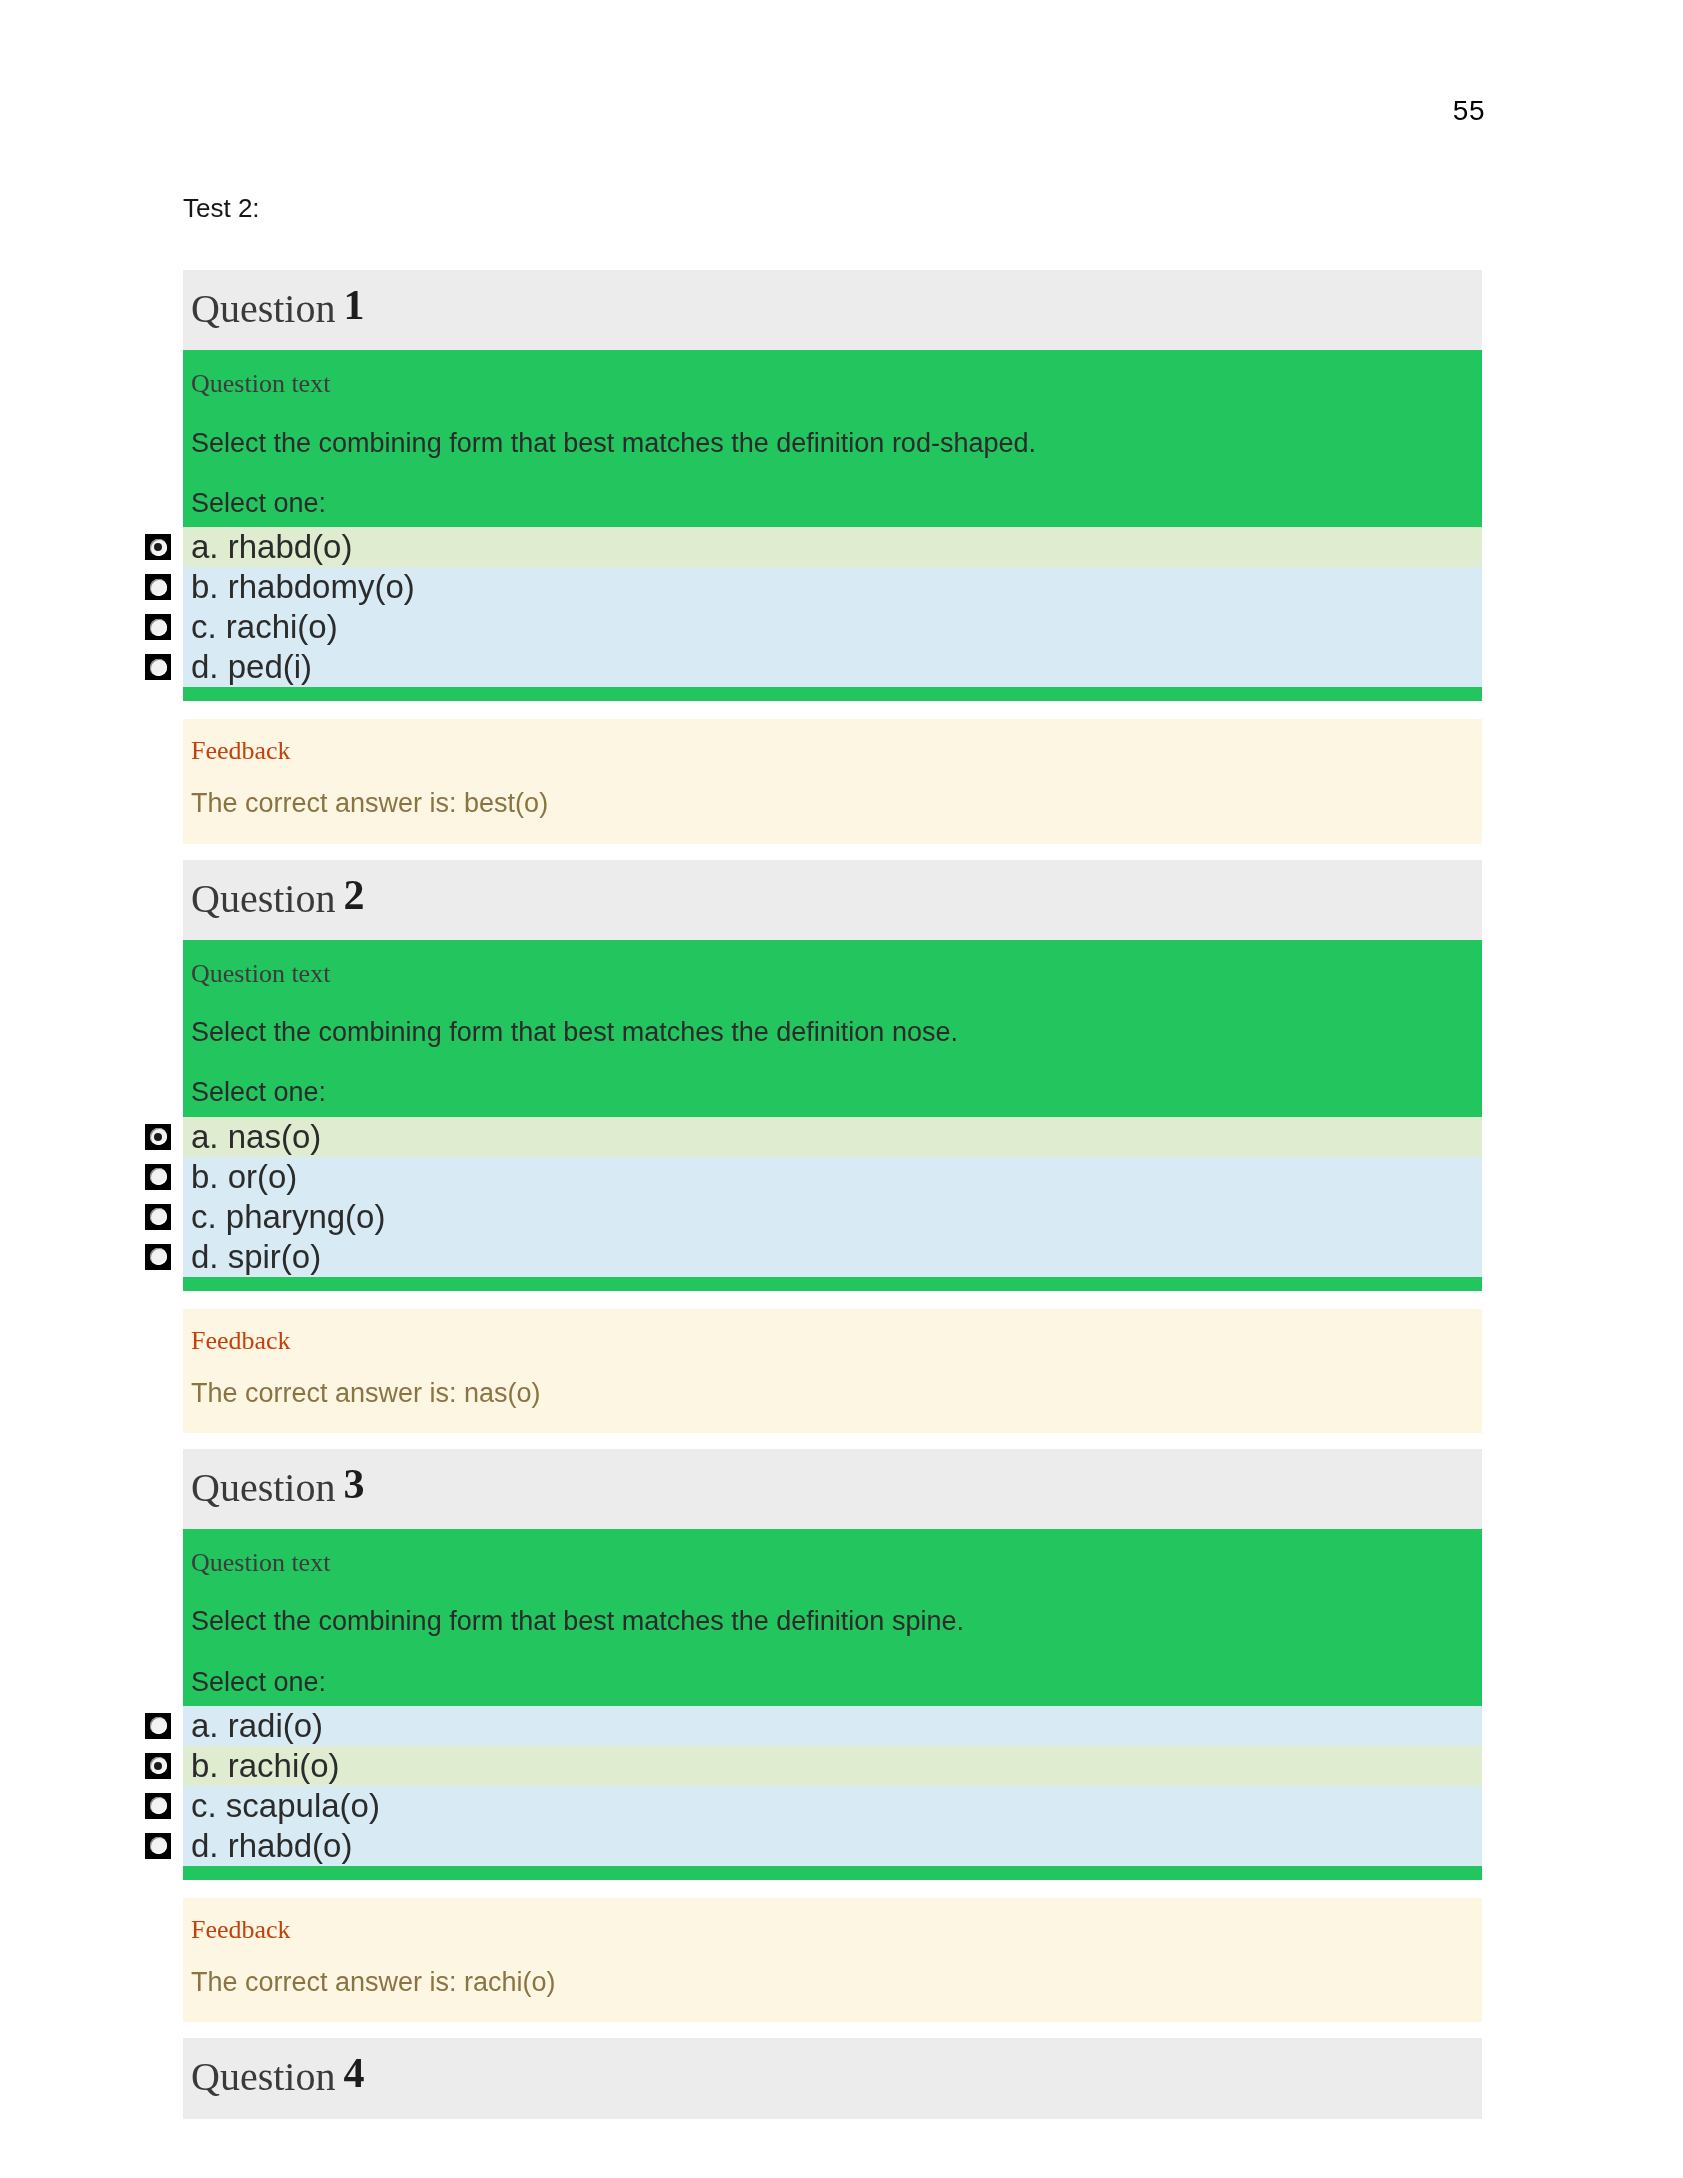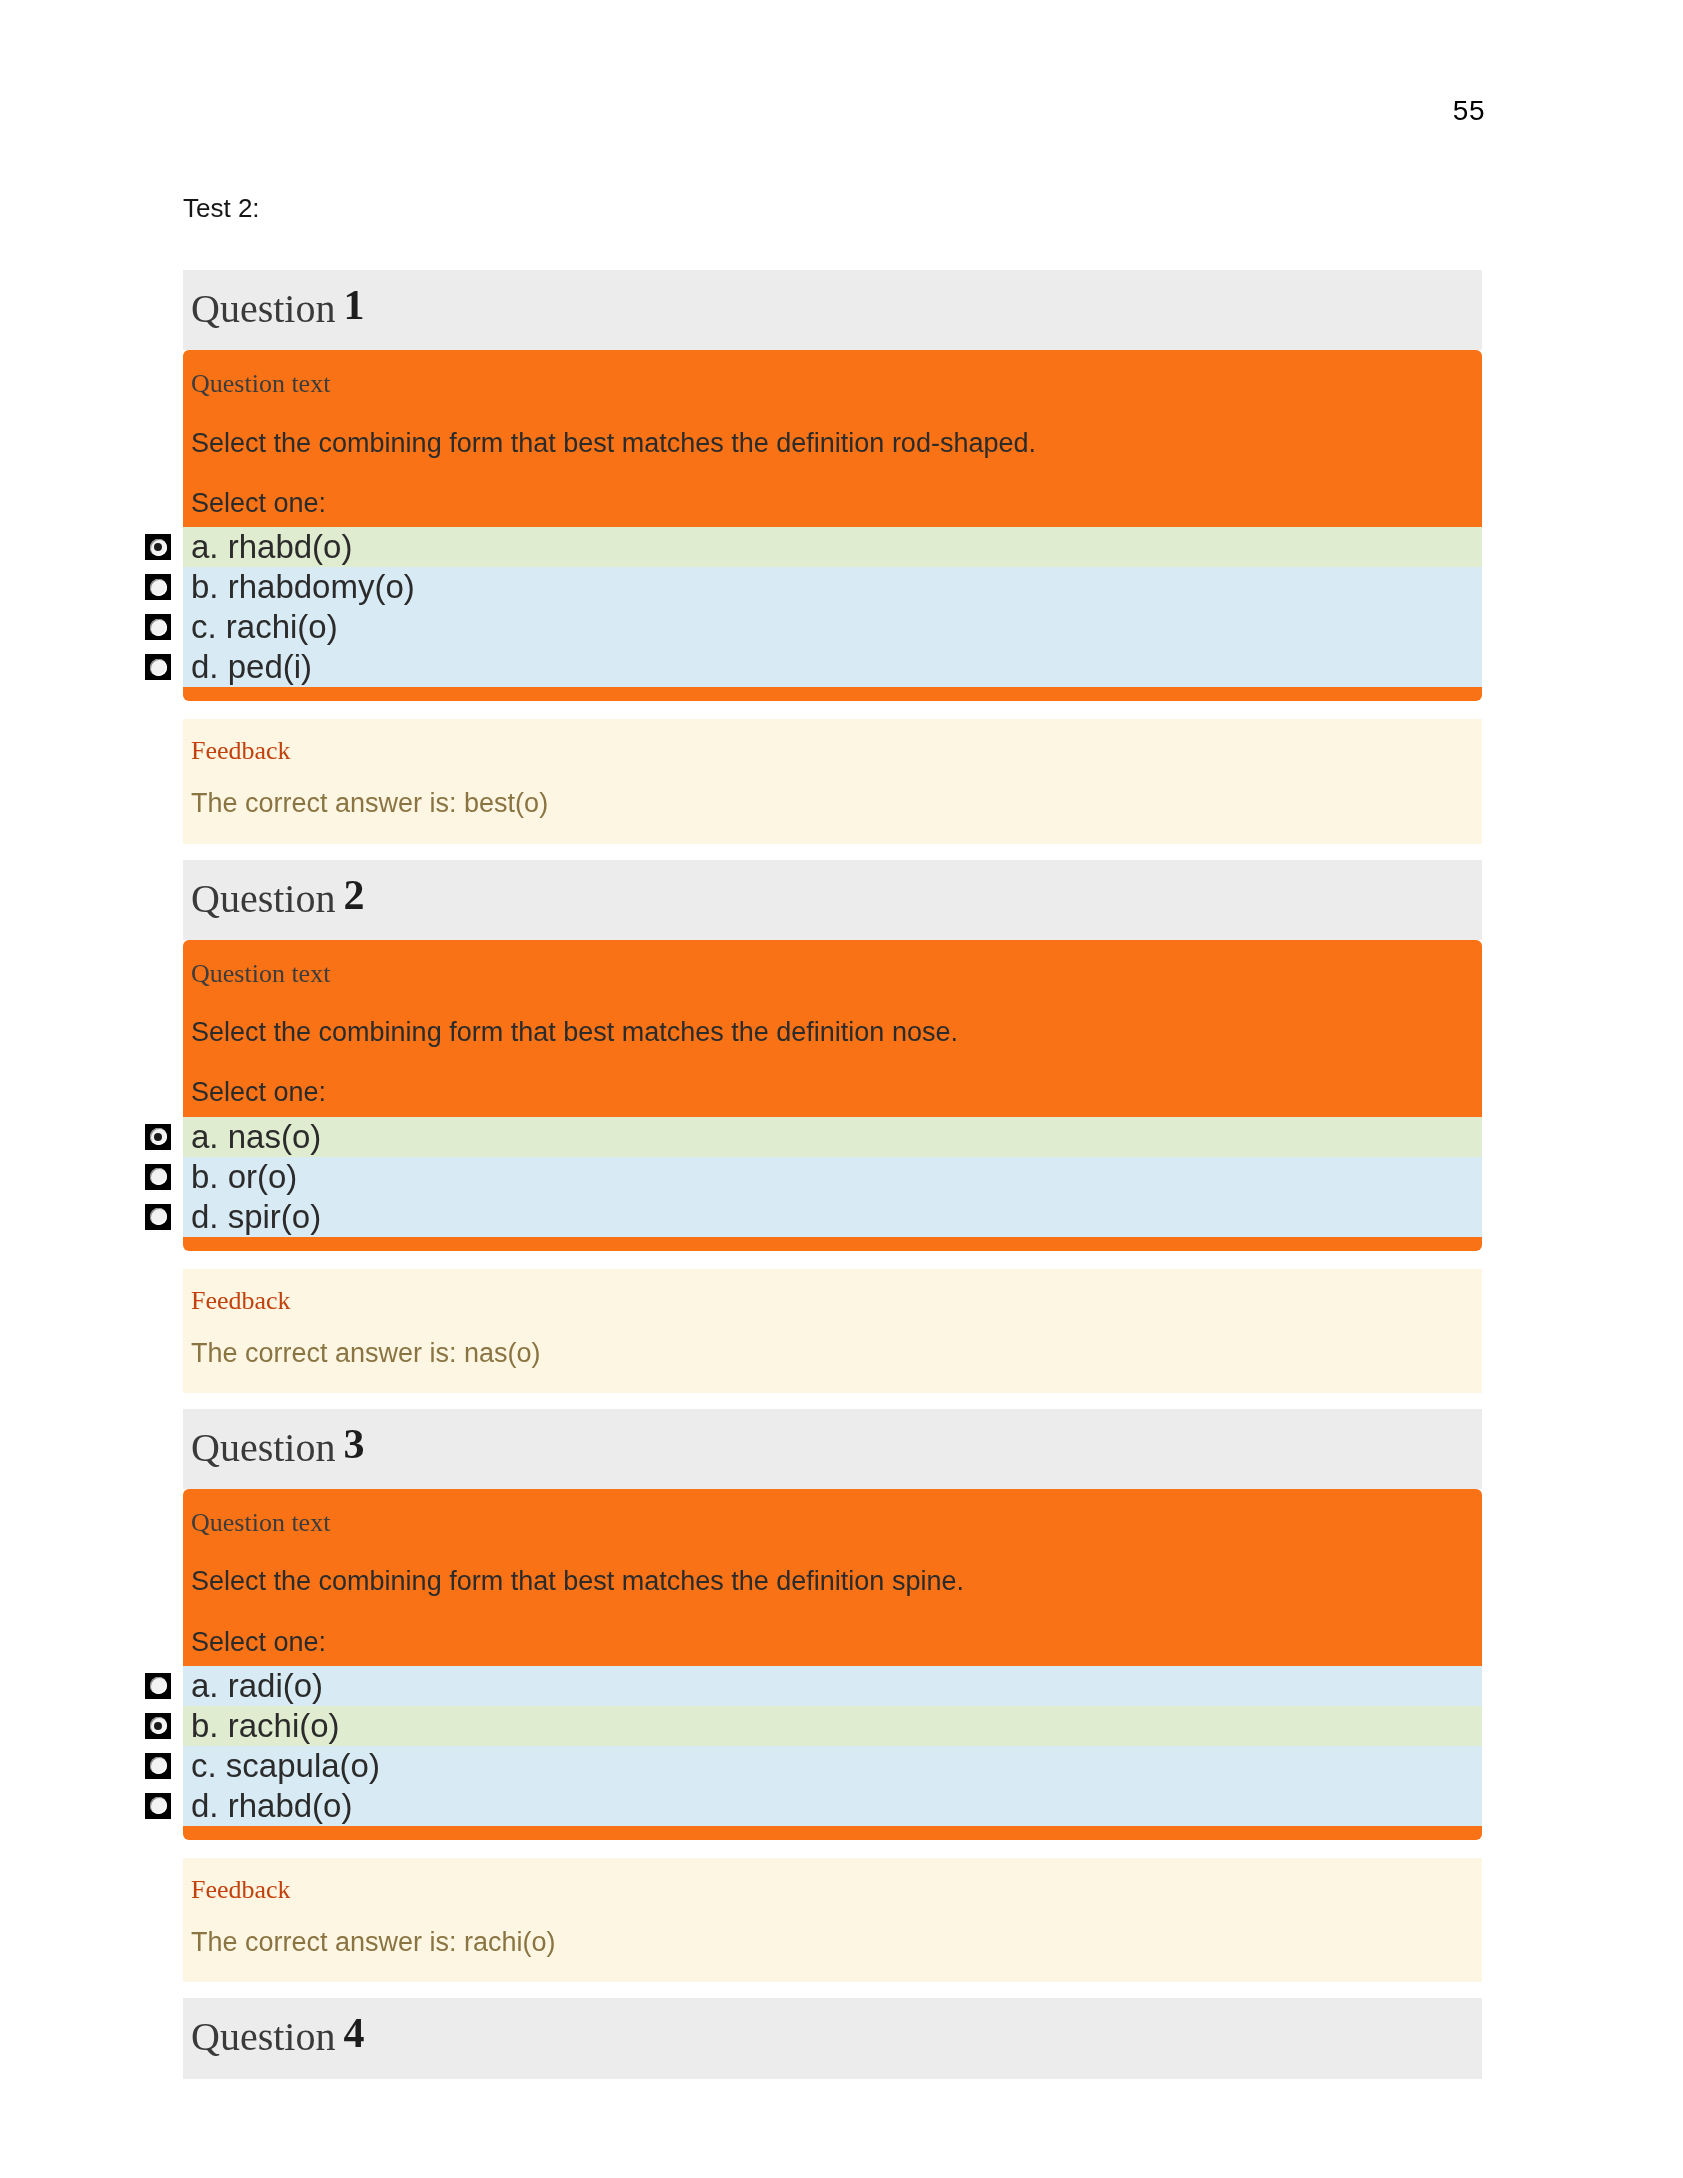--- a/index.html
+++ b/index.html
@@ -69,23 +69,22 @@
   .q-header .q-num {
     font-weight: bold;
     font-size: 42px;
     color: #1d1d1d;
     margin-left: 8px;
     position: relative;
     top: -3px;
   }
 
   .q-body {
-    background: #f97316;
+    background: #22c55e;
     padding: 0;
-    border-radius: 6px;
   }
 
   .q-label {
     font-family: "Liberation Serif", serif;
     font-size: 26px;
     color: #3c3c3c;
     padding: 18px 8px 16px 8px;
     line-height: 1.2;
   }
 
@@ -263,20 +262,26 @@
           <div class="option-row">
             <span class="radio-cell">
                 <span class="radio"></span>
               </span>
             <span class="option-label">b. or(o)</span>
           </div>
           <div class="option-row">
             <span class="radio-cell">
                 <span class="radio"></span>
               </span>
+            <span class="option-label">c. pharyng(o)</span>
+          </div>
+          <div class="option-row">
+            <span class="radio-cell">
+                <span class="radio"></span>
+              </span>
             <span class="option-label">d. spir(o)</span>
           </div>
         </div>
       </div>
       <div class="feedback">
         <div class="feedback-label">Feedback</div>
         <div class="feedback-text">The correct answer is: nas(o)</div>
       </div>
     </div>
 

